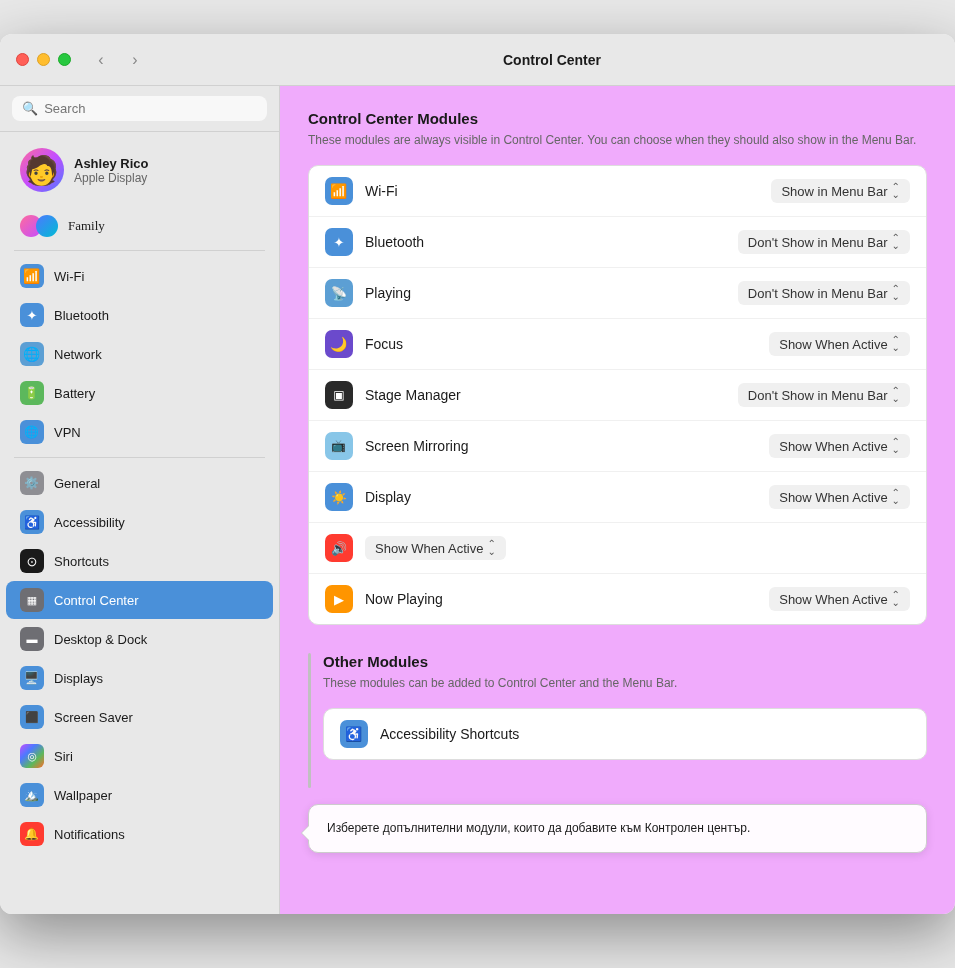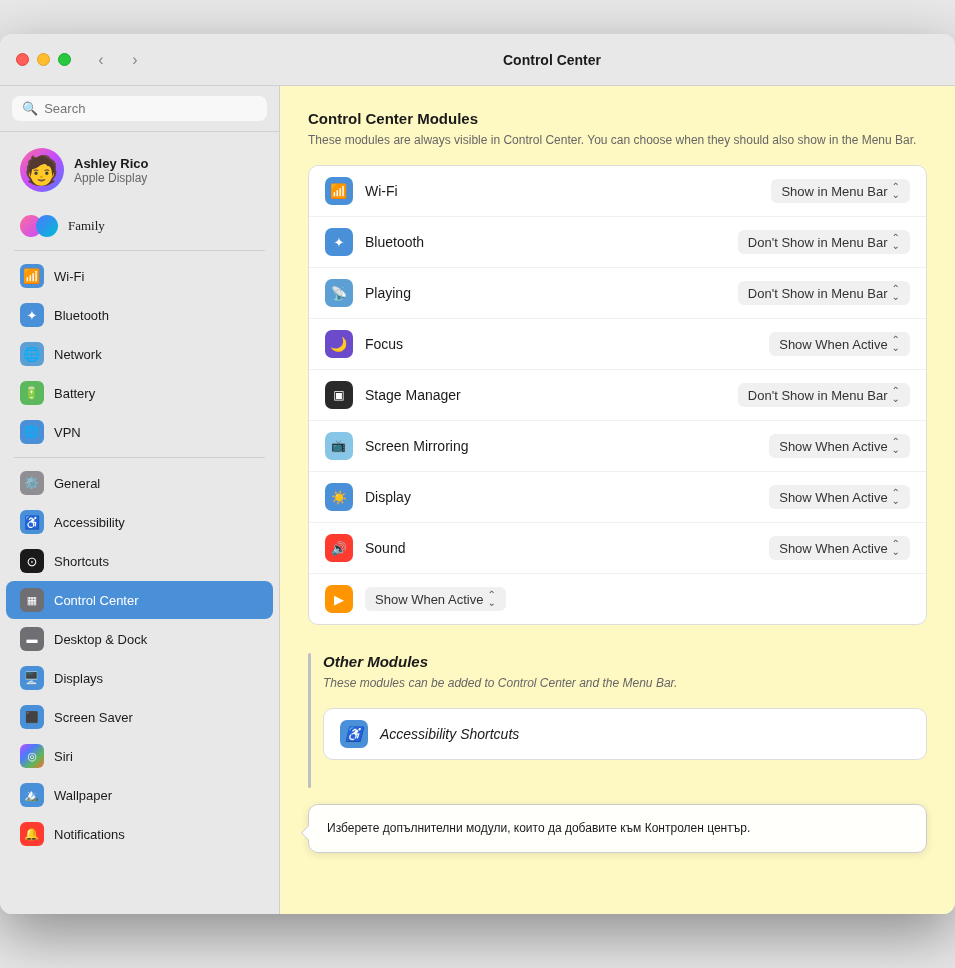--- a/index.html
+++ b/index.html
@@ -208,21 +208,21 @@
     .ic-control { background: #6e6e73; color: white; border-radius: 6px; }
     .ic-desktop { background: #6e6e73; color: white; }
     .ic-displays { background: #4a90d9; color: white; }
     .ic-screensaver { background: #4a90d9; color: white; }
     .ic-siri { background: linear-gradient(135deg, #c44dff, #4d79ff, #5cb85c, #ff6b2b); color: white; }
     .ic-wallpaper { background: #4a90d9; color: white; }
     .ic-notifications { background: #ff3b30; color: white; }
     
     .main-content {
       flex: 1;
-      background: #fef9c3;
+      background: #f0abfc;
       overflow-y: auto;
       padding: 24px 28px;
     }
     .main-content::-webkit-scrollbar { width: 8px; }
     .main-content::-webkit-scrollbar-thumb { background: #c0c0c0; border-radius: 4px; }
     .section-title {
       font-size: 15px;
       font-weight: 700;
       color: #1a1a1a;
       margin-bottom: 4px;
@@ -528,37 +528,37 @@
           <div class="module-icon mic-display" style="font-size:13px;">☀️</div>
           <span class="module-name">Display</span>
           <div class="module-select">
             <span>Show When Active</span>
             <span class="chevron-updown">⌃<br>⌄</span>
           </div>
         </div>
 
         <div class="module-row">
           <div class="module-icon mic-sound" style="font-size:13px;">🔊</div>
-          <span class="module-name">Sound</span>
           <div class="module-select">
             <span>Show When Active</span>
             <span class="chevron-updown">⌃<br>⌄</span>
           </div>
         </div>
 
         <div class="module-row">
           <div class="module-icon mic-nowplaying" style="font-size:13px;">▶</div>
+          <span class="module-name">Now Playing</span>
           <div class="module-select">
             <span>Show When Active</span>
             <span class="chevron-updown">⌃<br>⌄</span>
           </div>
         </div>
       </div>
 
-      <div style="display:flex;gap:12px;align-items:flex-start;font-style:italic;">
+      <div style="display:flex;gap:12px;align-items:flex-start;">
         <div class="other-left-border"></div>
         <div class="other-content">
           <div class="section-title">Other Modules</div>
           <div class="section-desc">These modules can be added to Control Center and the Menu Bar.</div>
           <div class="modules-container">
             <div class="module-row">
               <div class="module-icon mic-accessibility" style="font-size:14px;">♿</div>
               <span class="module-name">Accessibility Shortcuts</span>
             </div>
           </div>

